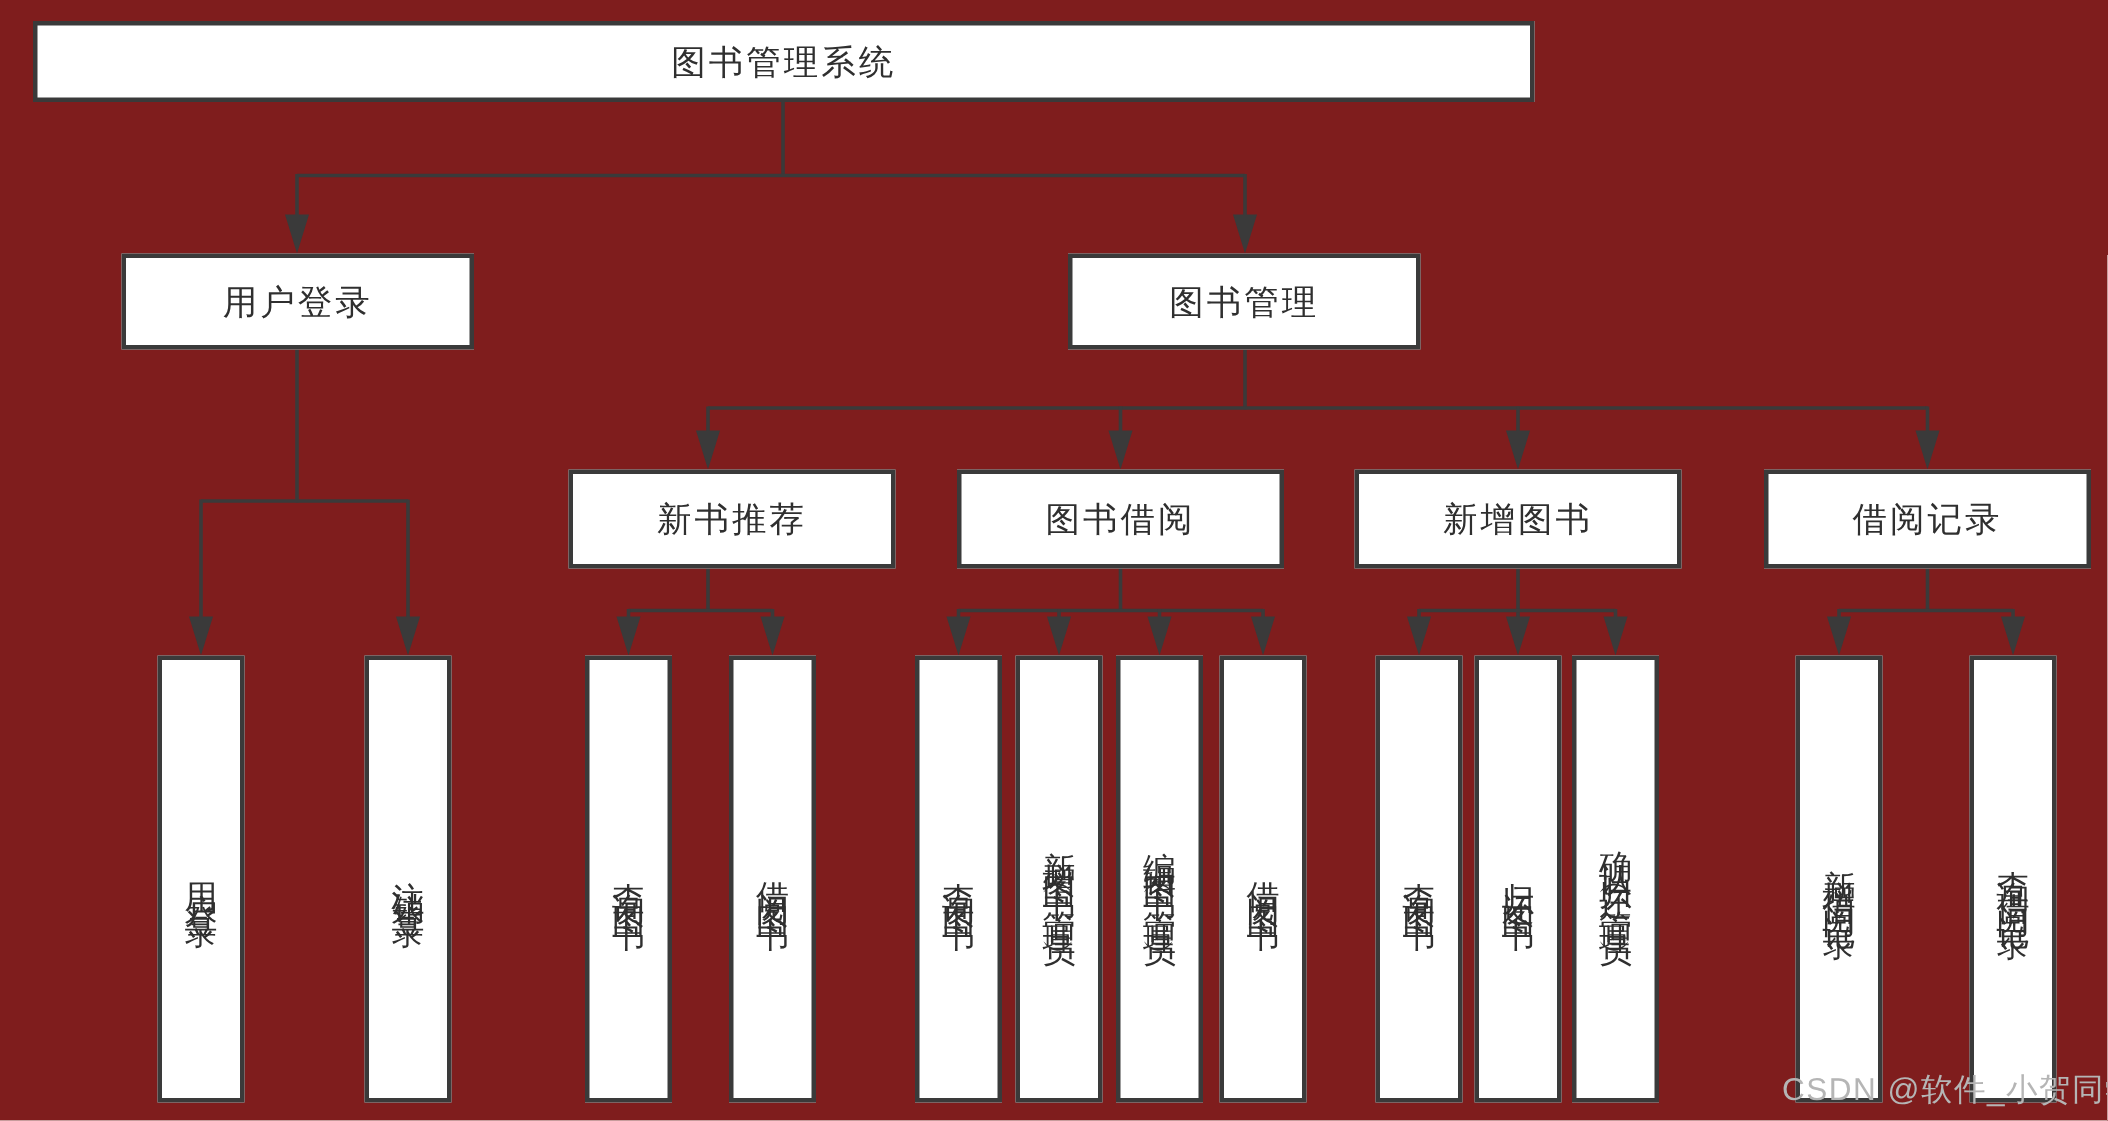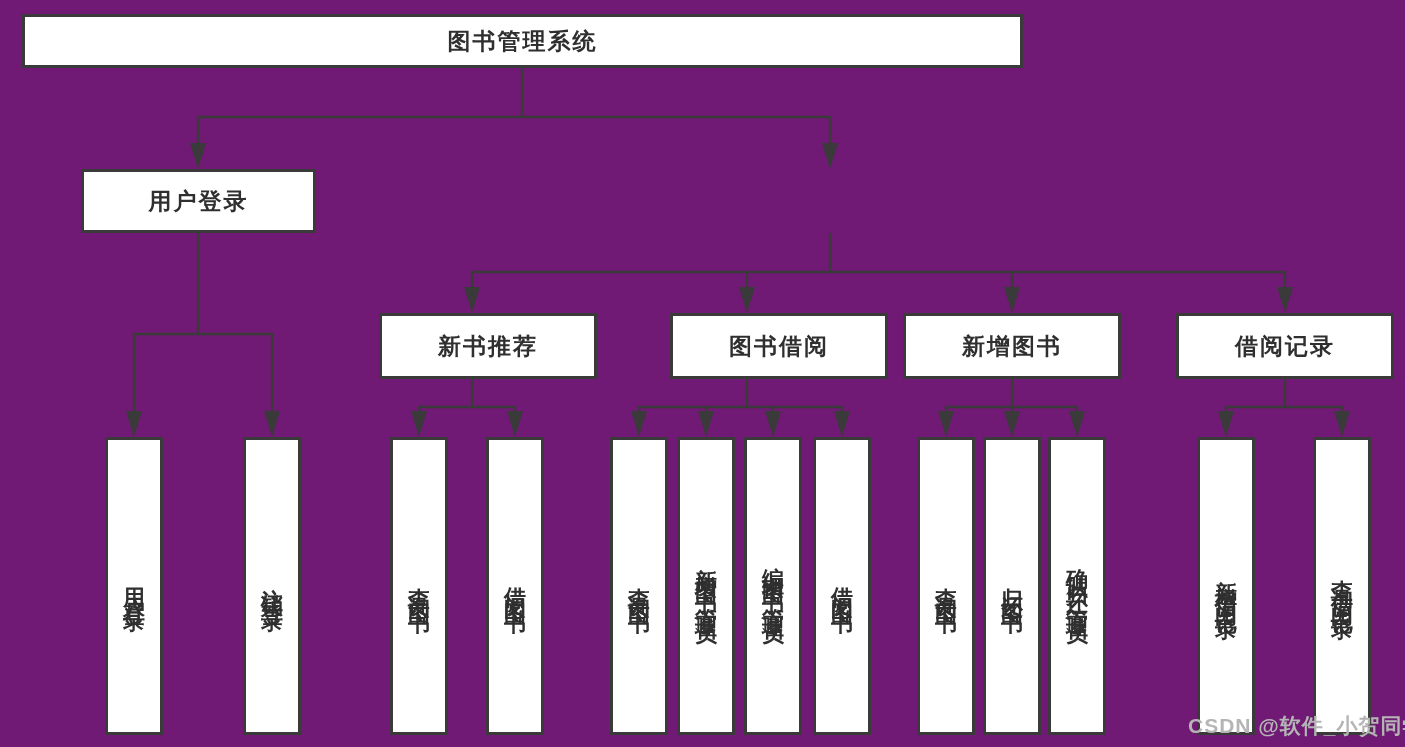--- a/index.html
+++ b/index.html
@@ -5,23 +5,22 @@
   html, body {
     margin: 0;
     padding: 0;
     background: #ffffff;
     font-family: "Liberation Sans", "DejaVu Sans", sans-serif;
   }
   #canvas {
     position: relative;
     width: 1405px;
     height: 747px;
-    background: #701a75;
+    background: #7f1d1d;
     overflow: hidden;
-    font-weight: bold;
   }
   #connectors {
     position: absolute;
     left: 0; top: 0;
     width: 1405px;
     height: 747px;
     z-index: 1;
   }
   #connectors line {
     stroke: #3a3a3a;
@@ -156,25 +155,28 @@
     </g>
   </svg>
 
   <div class="node root">
     <span>图书管理系统</span>
   </div>
 
   <div class="node lvl2" style="left:81px;">
     <span>用户登录</span>
   </div>
+  <div class="node lvl2" style="left:712px;">
+    <span>图书管理</span>
+  </div>
 
   <div class="node lvl3" style="left:379px;">
     <span>新书推荐</span>
   </div>
-  <div class="node lvl3" style="left:638px;margin-left:32px;">
+  <div class="node lvl3" style="left:638px;">
     <span>图书借阅</span>
   </div>
   <div class="node lvl3" style="left:903px;">
     <span>新增图书</span>
   </div>
   <div class="node lvl3" style="left:1176px;">
     <span>借阅记录</span>
   </div>
 
   <div class="node leaf" style="left:105px;">

